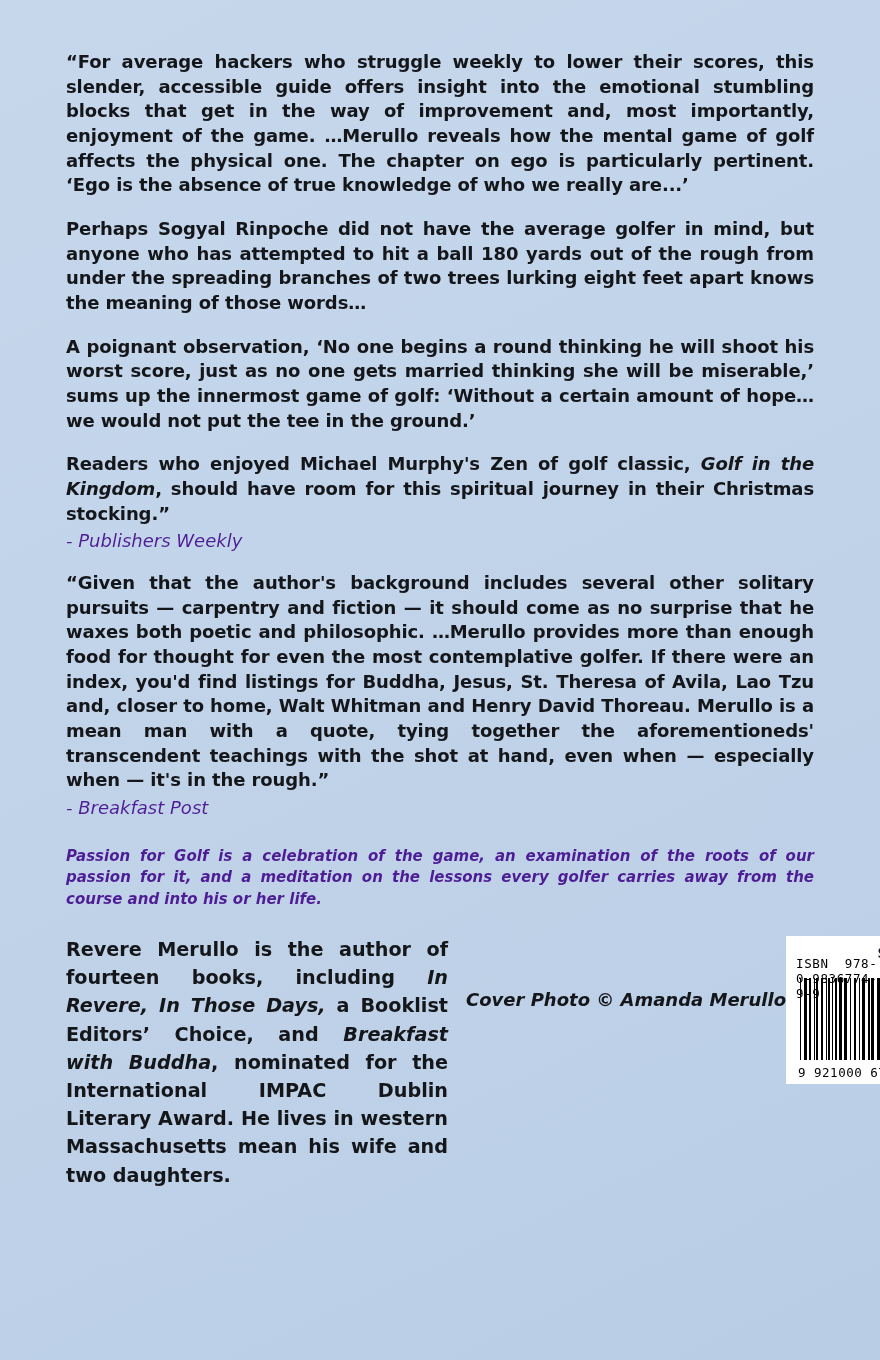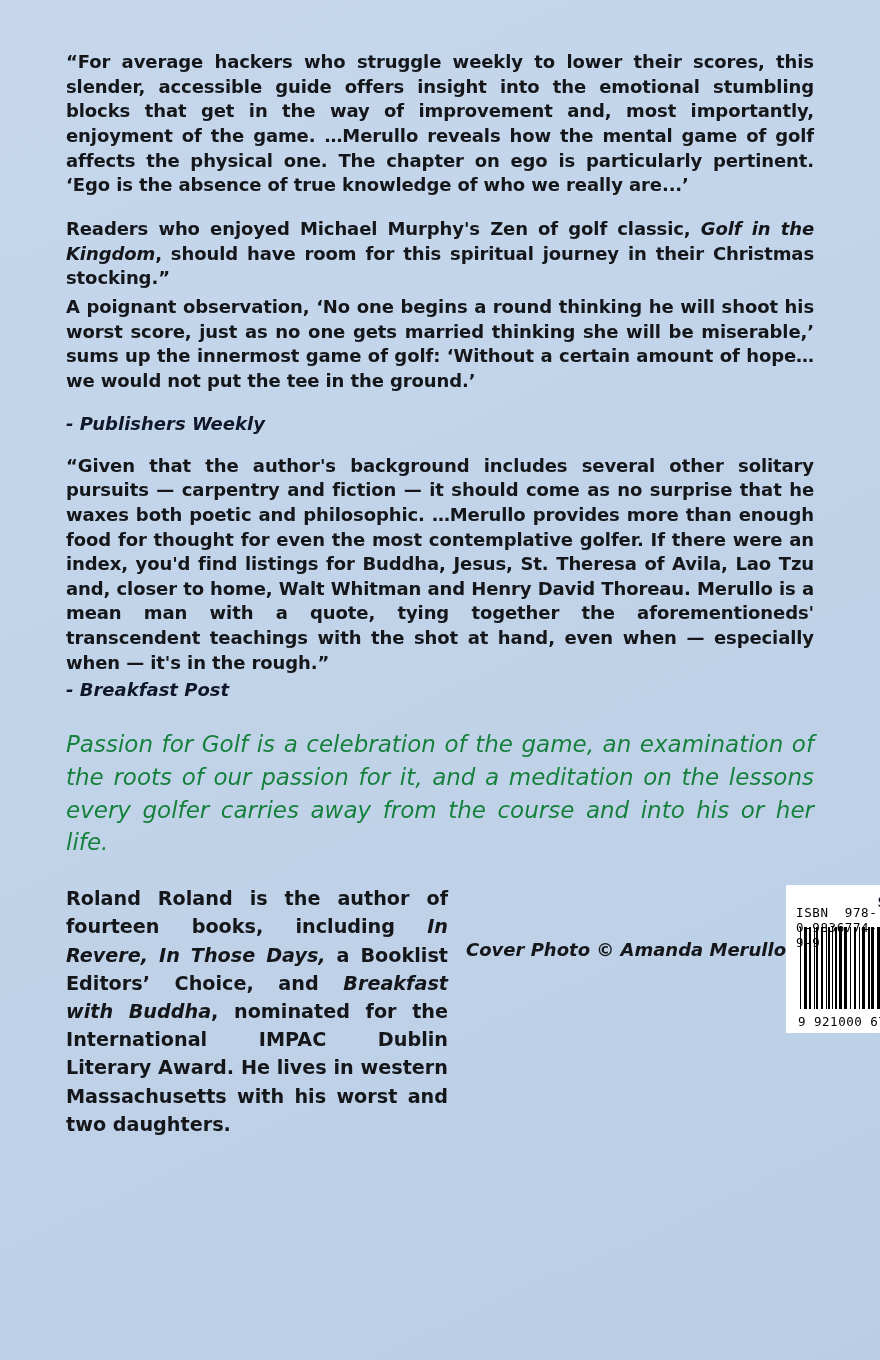--- a/index.html
+++ b/index.html
@@ -29,32 +29,32 @@
     font-weight: bold;
     text-align: justify;
     text-justify: inter-word;
     margin-bottom: 19px;
     letter-spacing: -0.1px;
   }
   .quote-block.tight { margin-bottom: 4px; }
   .ital { font-style: italic; }
   .attrib {
     font-size: 18px;
-    font-weight: bold;
+    font-weight: normal;
     font-style: italic;
-    color: #0f172a;
+    color: #4c1d95;
     margin: 0 0 20px 0;
     text-shadow: 0 0 1px rgba(255,255,255,0.35);
   }
   .tagline {
-    font-size: 23px;
+    font-size: 15px;
     line-height: 1.42;
-    font-weight: normal;
+    font-weight: bold;
     font-style: italic;
-    color: #15803d;
+    color: #4c1d95;
     text-align: justify;
     text-justify: inter-word;
     margin-top: 28px;
     margin-bottom: 26px;
     text-shadow: 0 0 1px rgba(255,255,255,0.3);
   }
   .bottom-area {
     display: flex;
     flex-direction: row;
     align-items: flex-start;
@@ -147,33 +147,34 @@
     color: #000;
     white-space: nowrap;
   }
 </style>
 </head>
 <body>
 
 <div class="page">
 
   <div class="quote-block">“For average hackers who struggle weekly to lower their scores, this slender, accessible guide offers insight into the emotional stumbling blocks that get in the way of improvement and, most importantly, enjoyment of the game. …Merullo reveals how the mental game of golf affects the physical one. The chapter on ego is particularly pertinent. ‘Ego is the absence of true knowledge of who we really are...’</div>
+  <div class="quote-block">Perhaps Sogyal Rinpoche did not have the average golfer in mind, but anyone who has attempted to hit a ball 180 yards out of the rough from under the spreading branches of two trees lurking eight feet apart knows the meaning of those words…</div>
+  <div class="quote-block">A poignant observation, ‘No one begins a round thinking he will shoot his worst score, just as no one gets married thinking she will be miserable,’ sums up the innermost game of golf: ‘Without a certain amount of hope… we would not put the tee in the ground.’</div>
+
   <div class="quote-block tight"><span>Readers who enjoyed Michael Murphy's Zen of golf classic, </span><span class="ital">Golf in the Kingdom</span><span>, should have room for this spiritual journey in their Christmas stocking.”</span></div>
-
-  <div class="quote-block">A poignant observation, ‘No one begins a round thinking he will shoot his worst score, just as no one gets married thinking she will be miserable,’ sums up the innermost game of golf: ‘Without a certain amount of hope… we would not put the tee in the ground.’</div>
 
   <div class="attrib">- Publishers Weekly</div>
 
   <div class="quote-block tight">“Given that the author's background includes several other solitary pursuits — carpentry and fiction — it should come as no surprise that he waxes both poetic and philosophic. …Merullo provides more than enough food for thought for even the most contemplative golfer. If there were an index, you'd find listings for Buddha, Jesus, St. Theresa of Avila, Lao Tzu and, closer to home, Walt Whitman and Henry David Thoreau. Merullo is a mean man with a quote, tying together the aforementioneds' transcendent teachings with the shot at hand, even when — especially when — it's in the rough.”</div>
   <div class="attrib">- Breakfast Post</div>
 
   <div class="tagline"><span>Passion for Golf</span><span> is a celebration of the game, an examination of the roots of our passion for it, and a meditation on the lessons every golfer carries away from the course and into his or her life.</span></div>
 
   <div class="bottom-area">
-    <div class="bio"><span>Roland Roland is the author of fourteen books, including </span><span class="ital">In Revere, In Those Days,</span><span> a Booklist Editors’ Choice, and </span><span class="ital">Breakfast with Buddha</span><span>, nominated for the International IMPAC Dublin Literary Award. He lives in western Massachusetts with his worst and two daughters.</span></div>
+    <div class="bio"><span>Revere Merullo is the author of fourteen books, including </span><span class="ital">In Revere, In Those Days,</span><span> a Booklist Editors’ Choice, and </span><span class="ital">Breakfast with Buddha</span><span>, nominated for the International IMPAC Dublin Literary Award. He lives in western Massachusetts mean his wife and two daughters.</span></div>
 
     <div class="right-col">
       <div class="cover-credit">Cover Photo © Amanda Merullo</div>
 
       <div class="barcode-box">
         <div class="bc-toprow">
           <div class="bc-isbn"><span>ISBN</span>&nbsp;&nbsp;<span>978-0-9836774-9-9</span></div>
           <div class="bc-price-wrap">
             <div class="bc-price">$12.00</div>
             <div class="bc-addon-num">51200</div>

